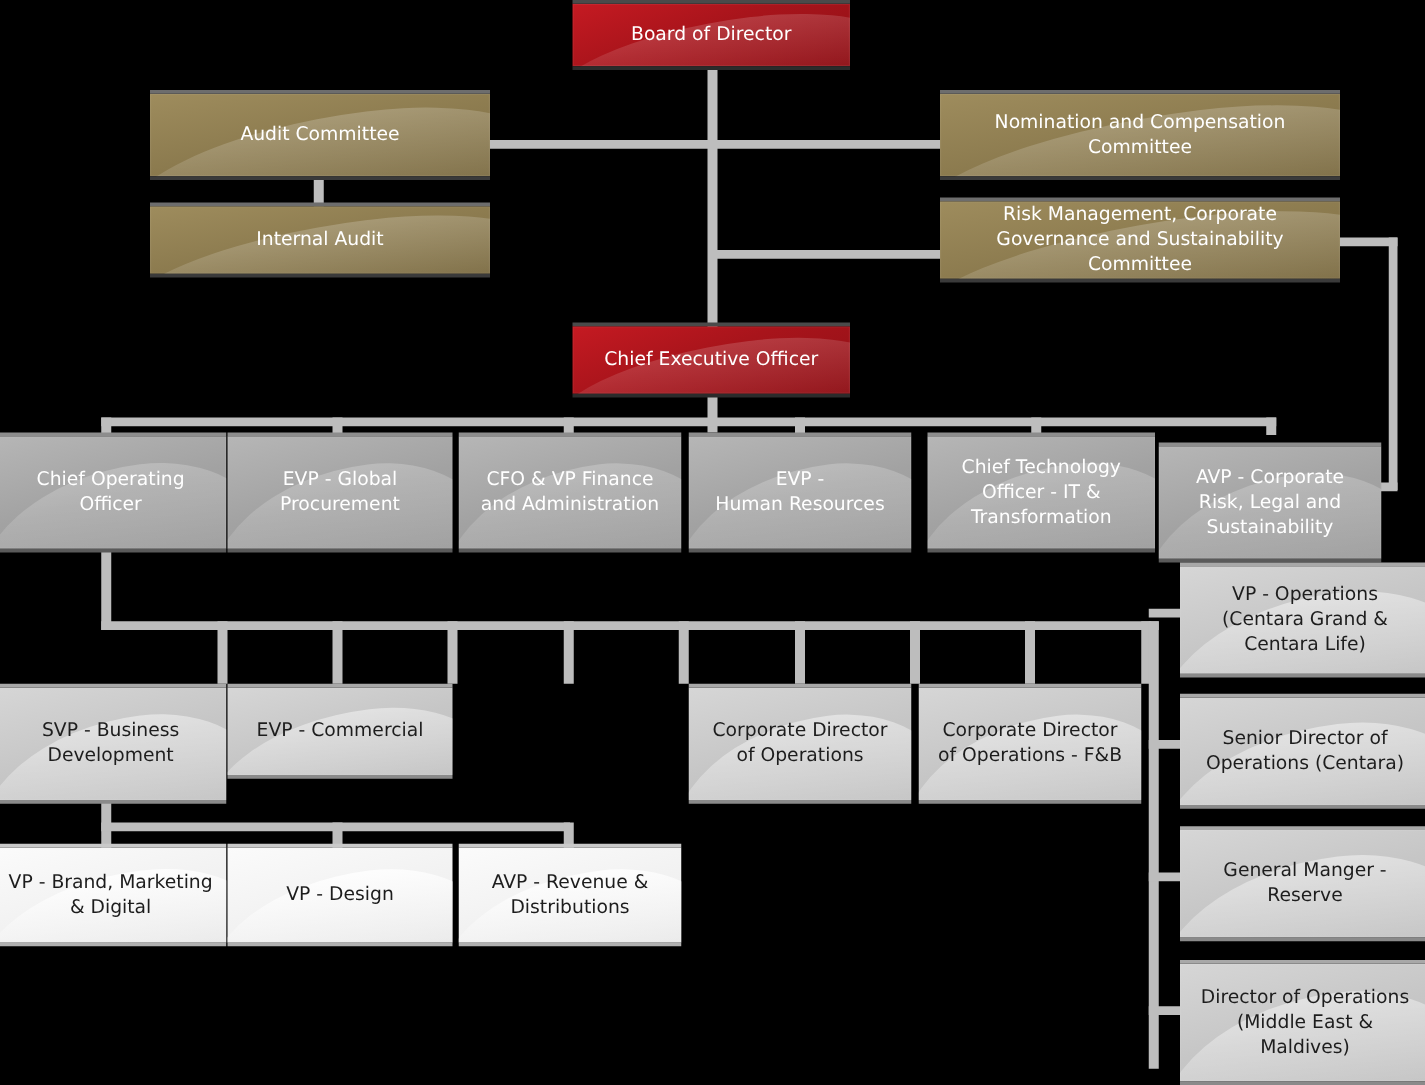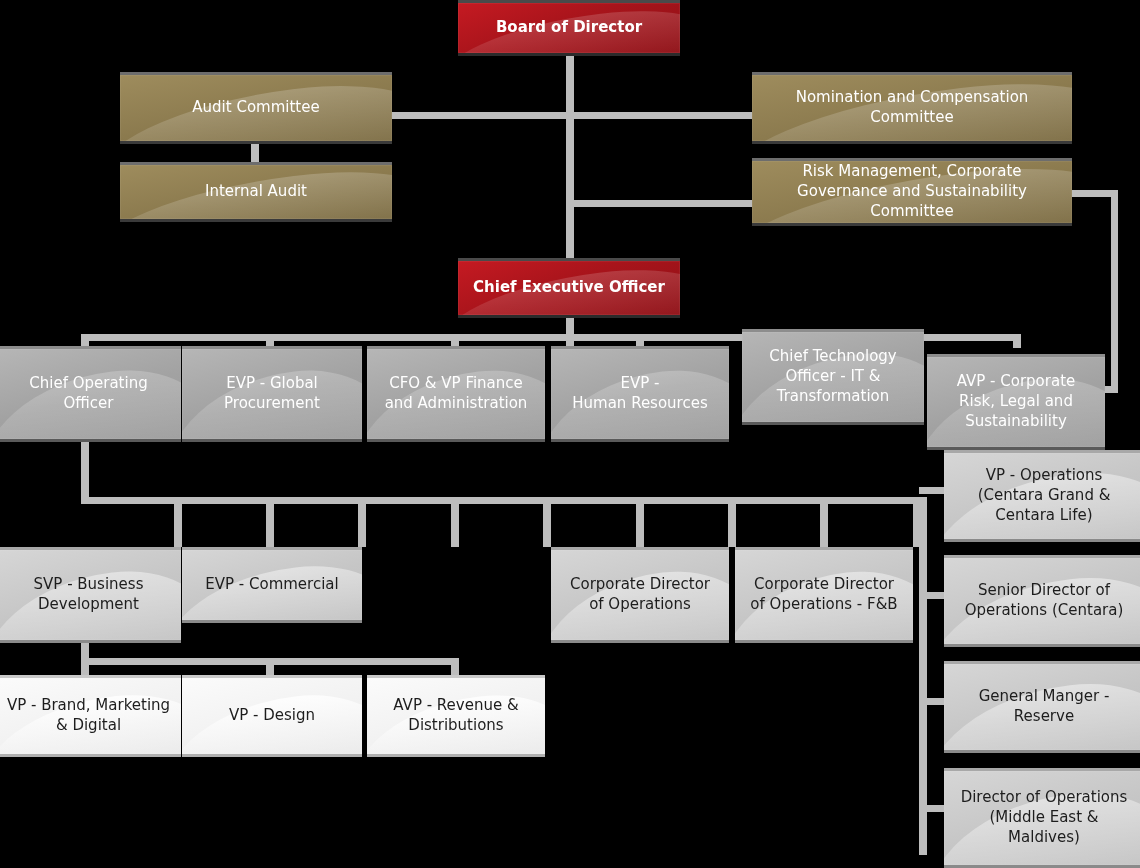--- a/index.html
+++ b/index.html
@@ -37,21 +37,21 @@
   }
   .node:after{
     content:"";position:absolute;z-index:2;inset:0;
     box-shadow:inset 0 0 0 1px rgba(255,255,255,0.06);
     pointer-events:none;
   }
 
   
   .n-red{
     background:linear-gradient(160deg,#c51a22 0%,#a8141b 45%,#8f1016 100%);
-    color:#ffffff;font-weight:bold;font-size:15px;
+    color:#ffffff;font-weight:normal;font-size:15px;
     border-top:3px solid #4a4a4a;border-bottom:3px solid #2b2b2b;
   }
   .n-red:before{background:linear-gradient(180deg,rgba(255,255,255,0.16),rgba(255,255,255,0.01));}
 
   
   .n-gold{
     background:linear-gradient(170deg,#9e8c5d 0%,#8b7a4e 55%,#7d6d44 100%);
     color:#ffffff;font-size:15px;
     border-top:3px solid #6d6d6d;border-bottom:3px solid #3a3a3a;
   }
@@ -164,21 +164,21 @@
 
   <div class="node n-gray" style="left:367px;top:346px;width:178px;height:96px;">
     <span class="lbl">CFO &amp; VP Finance and Administration</span>
     </div>
 
   <div class="node n-gray" style="left:551px;top:346px;width:178px;height:96px;">
     <span class="lbl">EVP -
 Human Resources</span>
     </div>
 
-  <div class="node n-gray" style="left:742px;top:329px;width:182px;height:96px;">
+  <div class="node n-gray" style="left:742px;top:346px;width:182px;height:96px;">
     <span class="lbl">Chief Technology Officer - IT &amp; Transformation</span>
     </div>
 
   <div class="node n-gray" style="left:927px;top:354px;width:178px;height:96px;">
     <span class="lbl">AVP - Corporate Risk, Legal and Sustainability</span>
     </div>
 
   <div class="node n-light" style="left:-4px;top:547px;width:185px;height:96px;">
     <span class="lbl">SVP - Business Development</span>
     </div>

